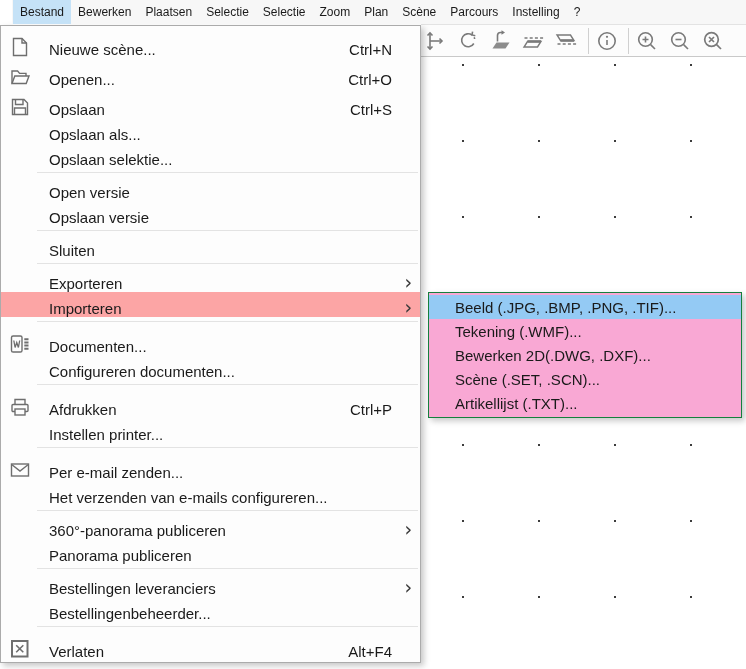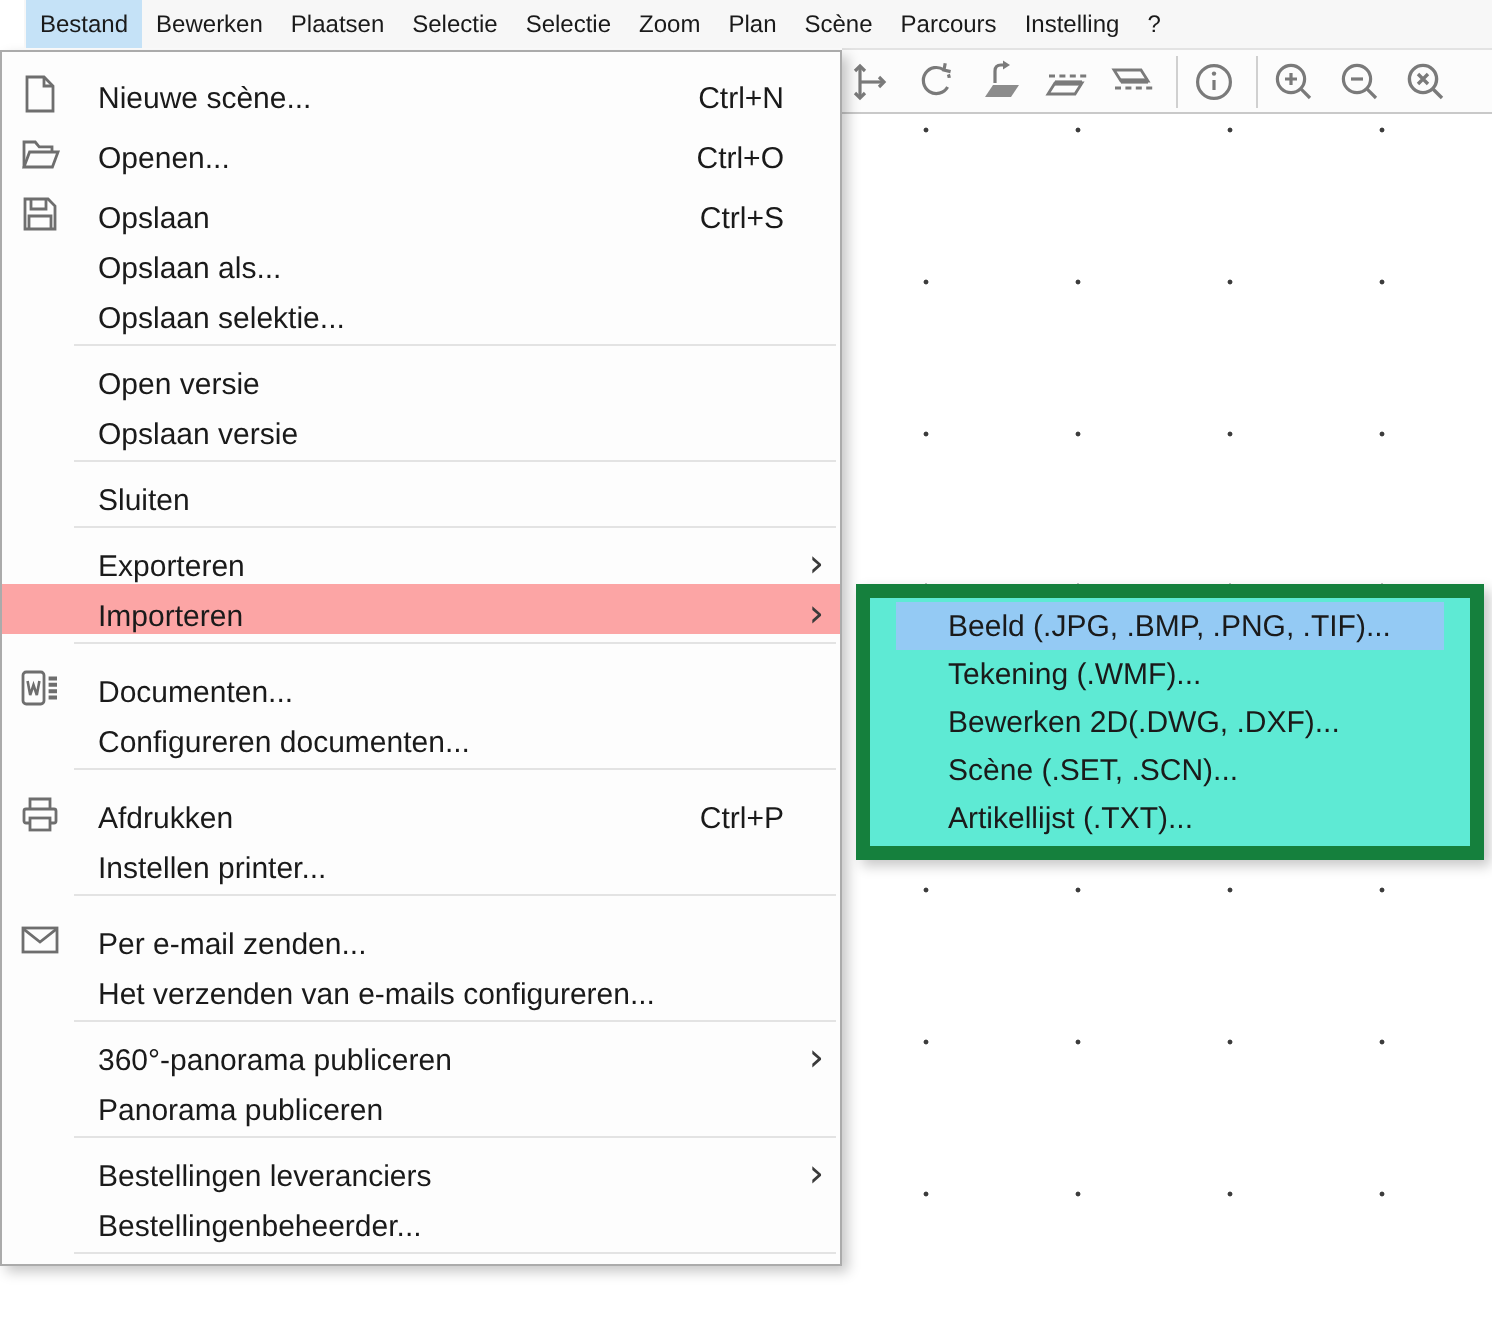--- a/index.html
+++ b/index.html
@@ -46,23 +46,23 @@
   .mi.tall{height:30px;}
   .mi.highlighted{background:#fca5a5;}
   .mi-ic{width:48px;flex:none;display:flex;align-items:center;justify-content:flex-start;padding-left:8px;box-sizing:border-box;}
   .mi-label{white-space:nowrap;}
   .mi-short{margin-left:auto;padding-left:12px;white-space:nowrap;}
   .mi-arrow{width:20px;flex:none;text-align:right;font-size:19px;line-height:1;color:#3a3a3a;font-family:"DejaVu Sans",sans-serif;}
   .msep{height:1px;background:#e3e3e3;margin:4px 2px 3px 36px;}
   
   .submenu{
     position:absolute;left:428px;top:292px;width:314px;box-sizing:border-box;
-    background:#5eead4;border:7px solid #15803d;
+    background:#f9a8d4;border:1px solid #15803d;
     box-shadow:3px 3px 6px rgba(0,0,0,0.22);
-    padding:2px 13px;z-index:11;font-size:15px;color:#1a1a1a;
+    padding:2px 0;z-index:11;font-size:15px;color:#1a1a1a;
   }
   .smi{height:24px;display:flex;align-items:center;padding-left:26px;white-space:nowrap;cursor:default;}
   .smi.highlighted{background:#94caf4;}
   svg{display:block;}
 </style>
 </head>
 <body>
 
 <div class="canvas"></div>
 
@@ -364,20 +364,33 @@
 
   <div class="mi">
     <span class="mi-ic"></span>
     <span class="mi-label">Bestellingenbeheerder...</span>
     <span class="mi-short"></span>
     <span class="mi-arrow"></span>
   </div>
 
   <div class="msep"></div>
 
+  <div class="mi tall">
+    <span class="mi-ic">
+      <svg width="22" height="22" viewBox="0 0 22 22">
+          <g stroke="#6e6e6e" fill="none">
+        <rect x="3" y="3" width="15.5" height="15.5" stroke-width="2"></rect>
+        <path d="M7.2 7.2 L14.3 14.3 M14.3 7.2 L7.2 14.3" stroke-width="1.6"></path>
+          </g>
+        </svg>
+    </span>
+    <span class="mi-label">Verlaten</span>
+    <span class="mi-short">Alt+F4</span>
+    <span class="mi-arrow"></span>
+  </div>
 
 </div>
 
 <div class="submenu">
   <div class="smi highlighted">Beeld (.JPG, .BMP, .PNG, .TIF)...</div>
   <div class="smi">Tekening (.WMF)...</div>
   <div class="smi">Bewerken 2D(.DWG, .DXF)...</div>
   <div class="smi">Scène (.SET, .SCN)...</div>
   <div class="smi">Artikellijst (.TXT)...</div>
 </div>

